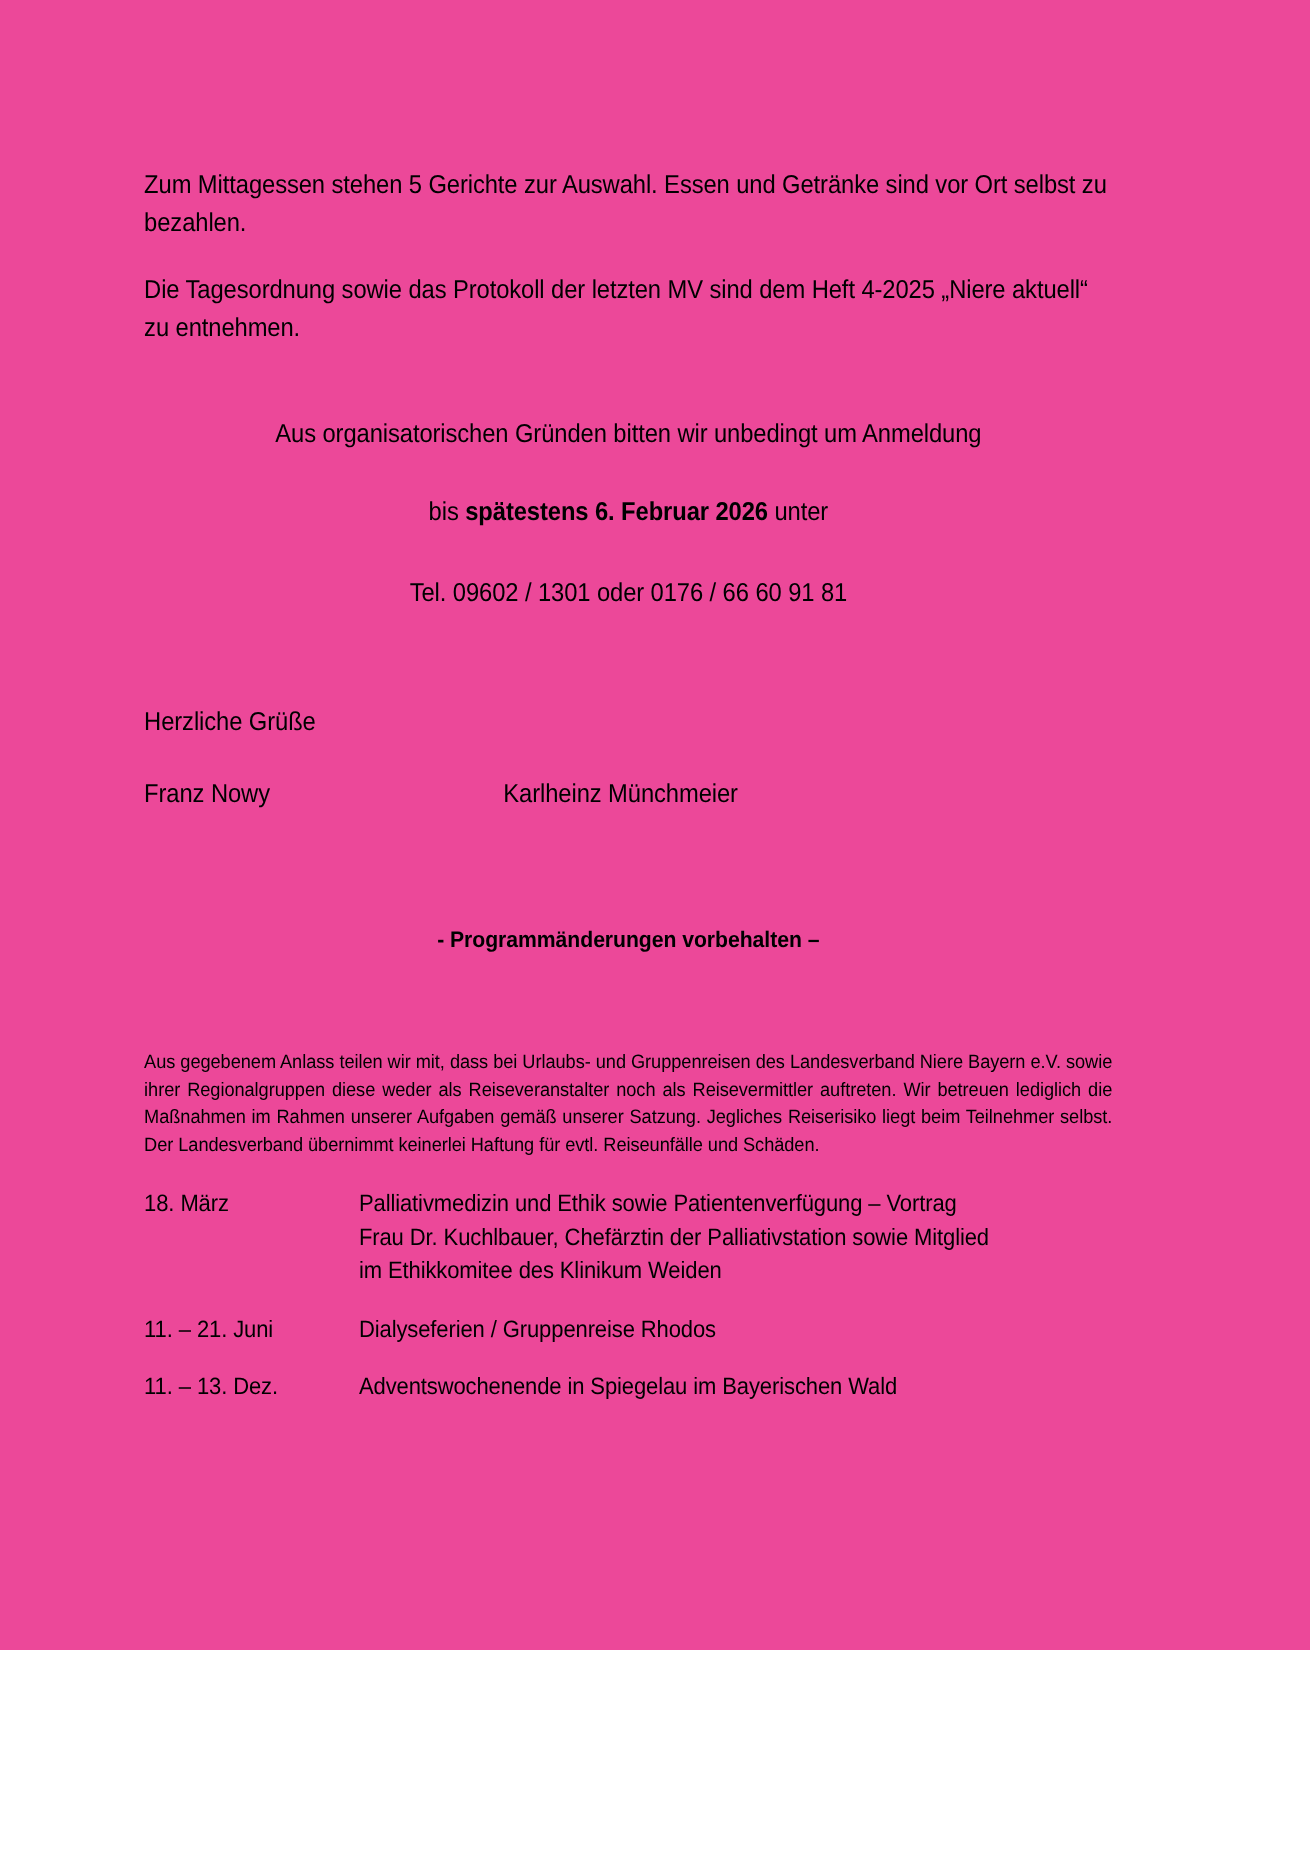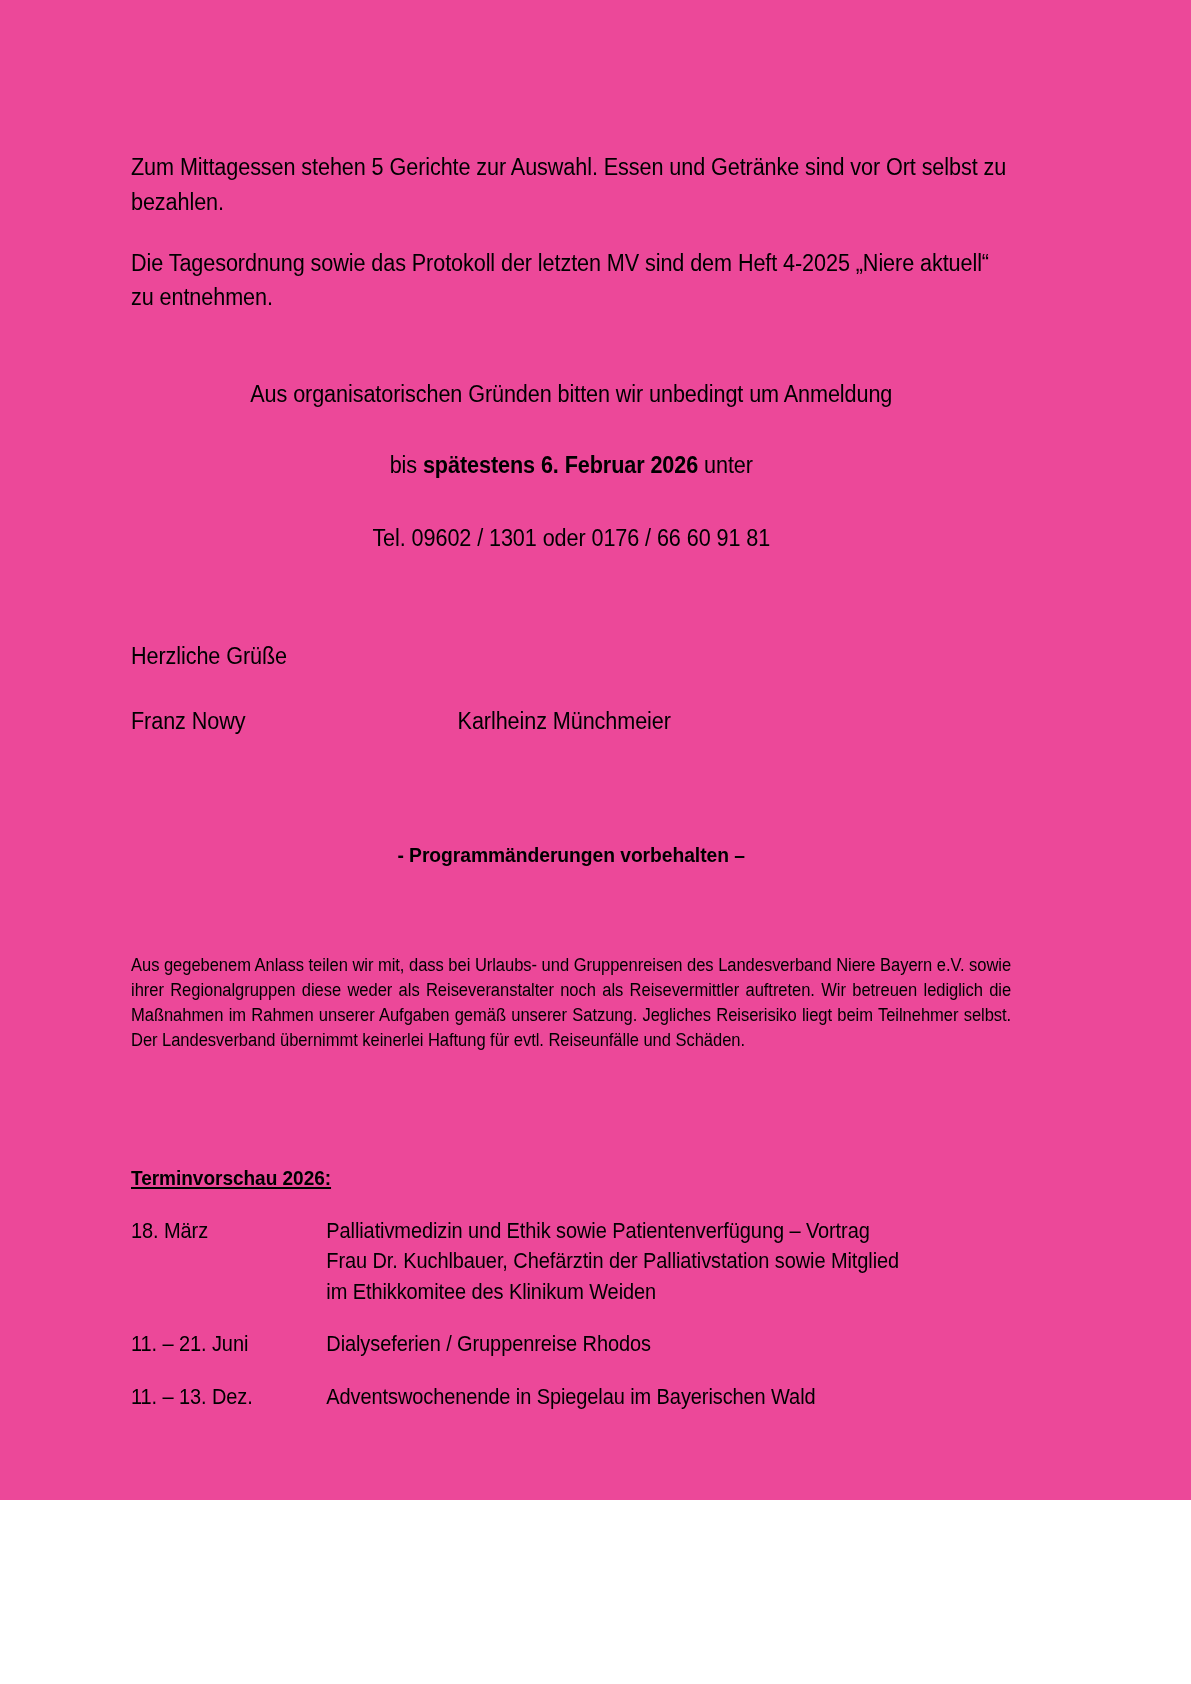--- a/index.html
+++ b/index.html
@@ -146,23 +146,20 @@
 
     <div class="names">
       <span class="n1">Franz Nowy</span>
       <span class="n2">Karlheinz Münchmeier</span>
     </div>
 
     <p class="vorbehalt">- Programmänderungen vorbehalten –</p>
 
     <p class="disclaimer">Aus gegebenem Anlass teilen wir mit, dass bei Urlaubs- und Gruppenreisen des Landesverband Niere Bayern e.V.  sowie ihrer Regionalgruppen diese weder als Reiseveranstalter noch als  Reisevermittler auftreten. Wir betreuen lediglich die Maßnahmen   im Rahmen unserer Aufgaben gemäß unserer Satzung. Jegliches Reiserisiko liegt beim Teilnehmer selbst. Der Landesverband übernimmt keinerlei Haftung für evtl. Reiseunfälle und Schäden.</p>
 
-    <div>
-      <span class="termin-head">Terminvorschau 2026:</span>
-    </div>
 
     <div class="termin-list">
 
       <div class="termin-row">
         <div class="termin-date">18. März</div>
         <div class="termin-desc">
           <div>Palliativmedizin und Ethik sowie Patientenverfügung – Vortrag</div>
           <div>Frau Dr. Kuchlbauer, Chefärztin der Palliativstation sowie Mitglied</div>
           <div>im Ethikkomitee des Klinikum Weiden</div>
         </div>

